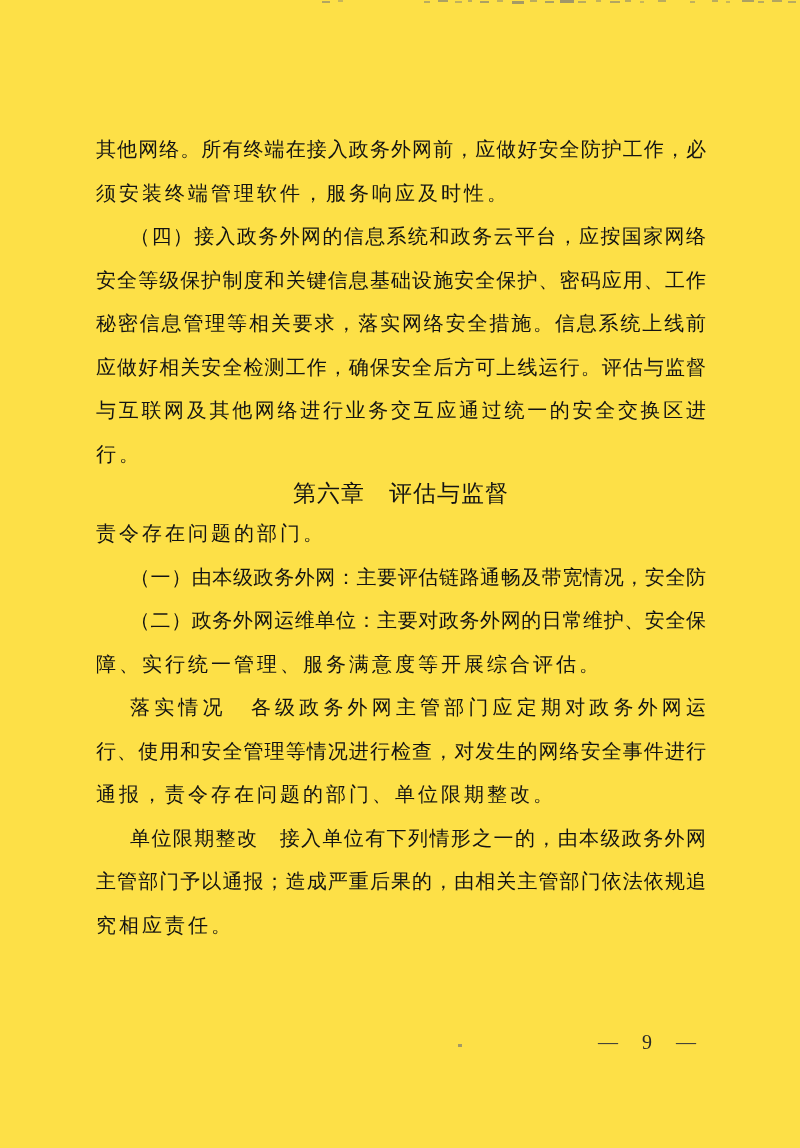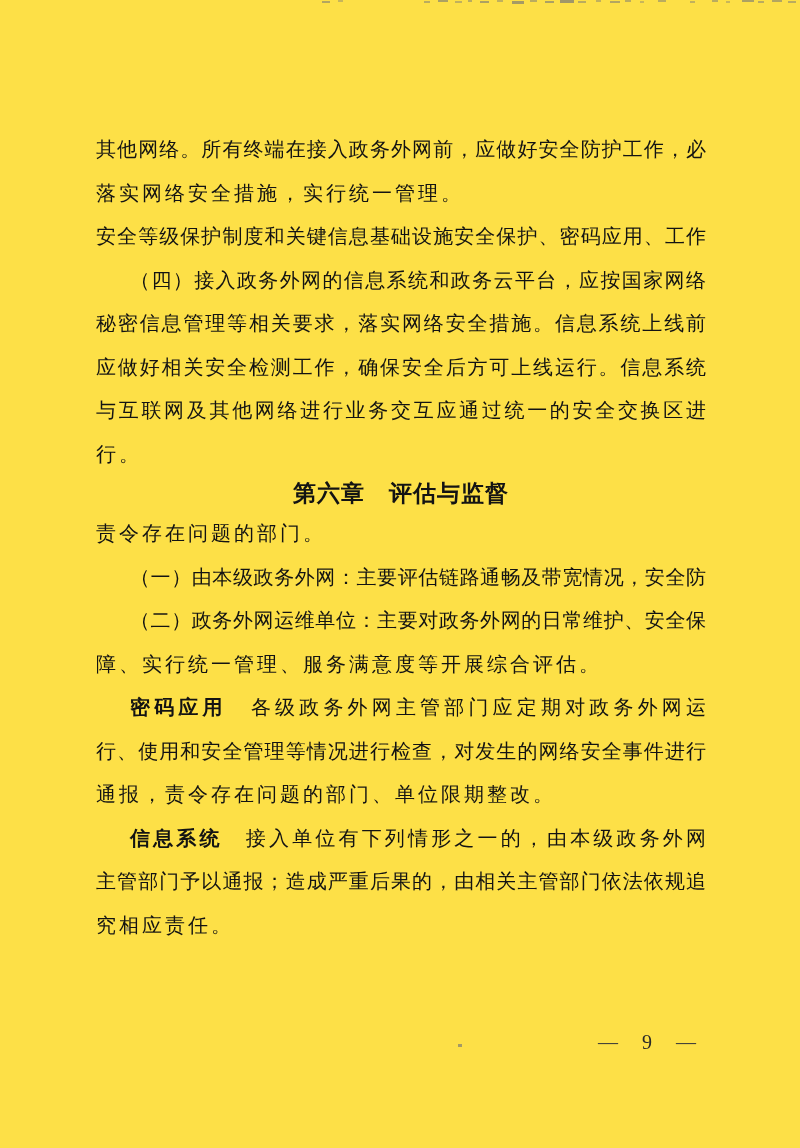--- a/index.html
+++ b/index.html
@@ -41,21 +41,21 @@
   .line.heading {
     height: 36px;
     line-height: 36px;
     font-size: 23px;
     font-weight: bold;
     letter-spacing: 1px;
     text-align: center;
     text-align-last: center;
     padding-left: 0;
   }
-  .line b, .line .bold { font-weight: bold; }
+  .line b, .line .bold { font-weight: normal; }
   .pagenum {
     position: absolute;
     top: 1028px;
     right: 104px;
     height: 28px;
     display: flex;
     align-items: center;
     gap: 24px;
     font-size: 20px;
     color: #2a2a2a;
@@ -94,36 +94,36 @@
       <div class="speck" style="left: 742px; top: 0px; width: 12px; height: 2px; opacity: 0.6;"></div>
       <div class="speck" style="left: 758px; top: 1px; width: 6px; height: 2px; opacity: 0.5;"></div>
       <div class="speck" style="left: 772px; top: 0px; width: 10px; height: 2px; opacity: 0.55;"></div>
       <div class="speck" style="left: 788px; top: 1px; width: 8px; height: 2px; opacity: 0.5;"></div>
       <div class="speck" style="left: 126px; top: 927px; width: 4px; height: 4px; opacity: 0.6;"></div>
       <div class="speck" style="left: 458px; top: 1044px; width: 4px; height: 3px; opacity: 0.65;"></div>
     </div>
 
   <div class="doc">
       <div class="line j"><span>其他网络。所有终端在接入政务外网前，应做好安全防护工作，必</span></div>
-      <div class="line"><span>落实网络安全措施，实行统一管理。</span></div>
+      <div class="line"><span>须安装终端管理软件，服务响应及时性。</span></div>
+      <div class="line j ind"><span>（四）接入政务外网的信息系统和政务云平台，应按国家网络</span></div>
       <div class="line j"><span>安全等级保护制度和关键信息基础设施安全保护、密码应用、工作</span></div>
-      <div class="line j ind"><span>（四）接入政务外网的信息系统和政务云平台，应按国家网络</span></div>
       <div class="line j"><span>秘密信息管理等相关要求，落实网络安全措施。信息系统上线前</span></div>
-      <div class="line j"><span>应做好相关安全检测工作，确保安全后方可上线运行。信息系统</span></div>
+      <div class="line j"><span>应做好相关安全检测工作，确保安全后方可上线运行。评估与监督</span></div>
       <div class="line j"><span>与互联网及其他网络进行业务交互应通过统一的安全交换区进</span></div>
       <div class="line"><span>行。</span></div>
       <div class="line heading"><span class="bold">第六章　评估与监督</span></div>
       <div class="line"><span>责令存在问题的部门。</span></div>
       <div class="line j ind"><span>（一）由本级政务外网：主要评估链路通畅及带宽情况，安全防护</span></div>
       <div class="line j ind"><span>（二）政务外网运维单位：主要对政务外网的日常维护、安全保</span></div>
       <div class="line"><span>障、实行统一管理、服务满意度等开展综合评估。</span></div>
-      <div class="line j ind"><span class="bold">密码应用</span><span>　各级政务外网主管部门应定期对政务外网运</span></div>
+      <div class="line j ind"><span class="bold">落实情况</span><span>　各级政务外网主管部门应定期对政务外网运</span></div>
       <div class="line j"><span>行、使用和安全管理等情况进行检查，对发生的网络安全事件进行</span></div>
       <div class="line"><span>通报，责令存在问题的部门、单位限期整改。</span></div>
-      <div class="line j ind"><span class="bold">信息系统</span><span>　接入单位有下列情形之一的，由本级政务外网</span></div>
+      <div class="line j ind"><span class="bold">单位限期整改</span><span>　接入单位有下列情形之一的，由本级政务外网</span></div>
       <div class="line j"><span>主管部门予以通报；造成严重后果的，由相关主管部门依法依规追</span></div>
       <div class="line"><span>究相应责任。</span></div>
     </div>
 
   <div class="pagenum">
     <span class="dash">—</span>
     <span class="num">9</span>
     <span class="dash">—</span>
   </div>
 

